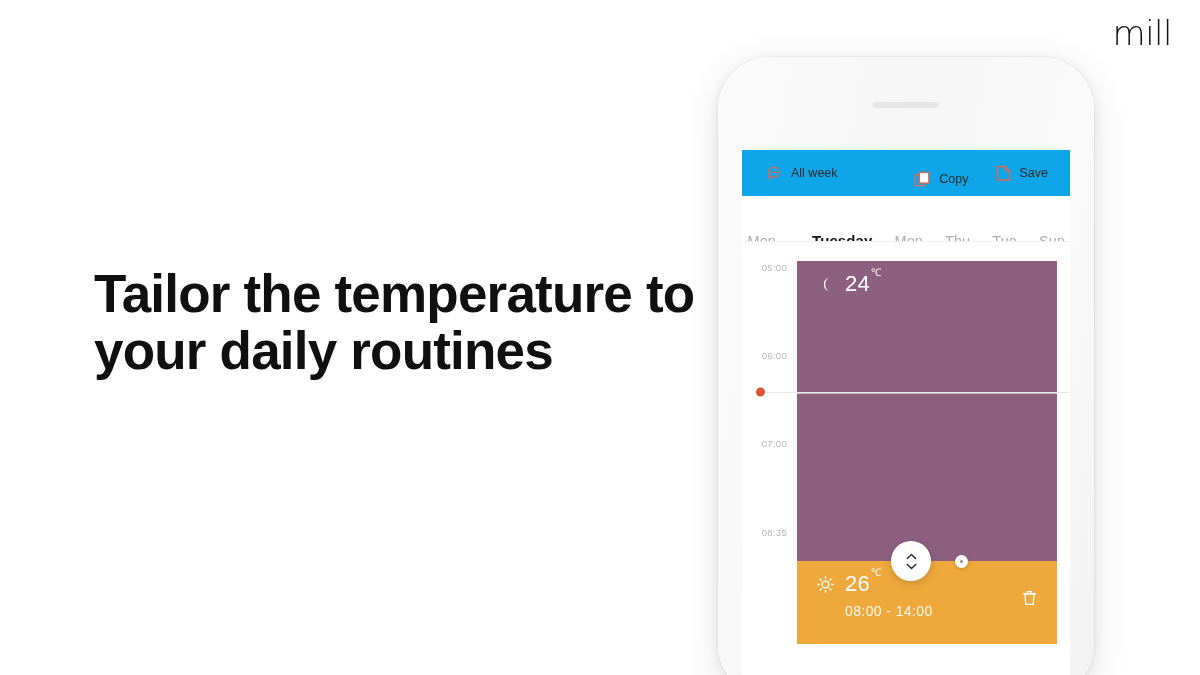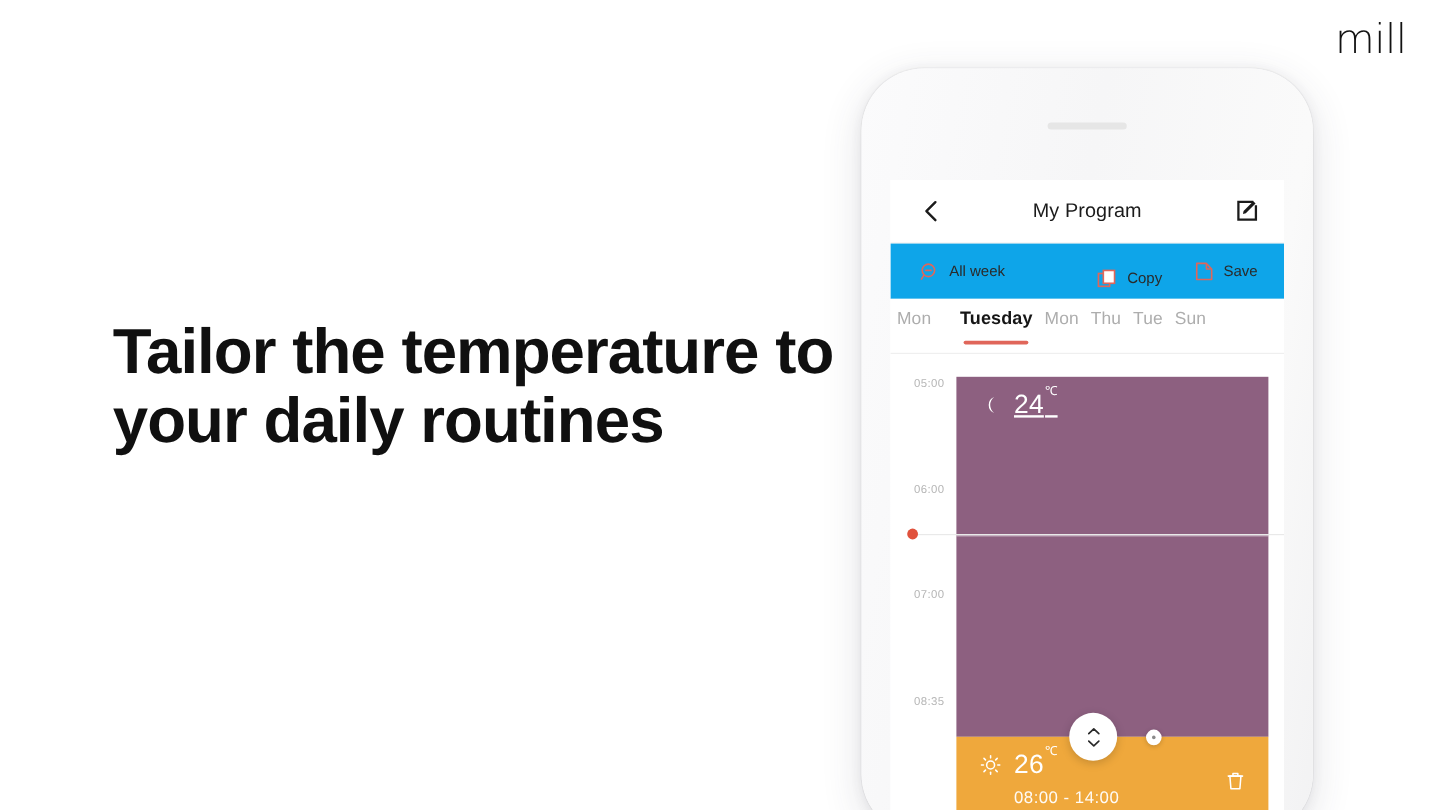--- a/index.html
+++ b/index.html
@@ -179,23 +179,24 @@
     position: absolute;
     left: 3px; right: 3px;
     bottom: -13px;
     height: 3px;
     border-radius: 2px;
     background: #e0665a;
   }
   .tabs-inner {
     display: flex;
     align-items: center;
-    gap: 10px;
+    gap: 22px;
     padding-left: 8px;
     width: 100%;
+    margin-top: 28px;
   }
 
   
   .schedule {
     position: relative;
     height: 402px;
     background: #fff;
     overflow: hidden;
   }
   .time-col {
@@ -318,34 +319,20 @@
   <span class="headline-line">your daily routines</span>
 </h1>
 
 <div class="phone-wrap">
   <div class="phone-shadow"></div>
   <div class="phone-body">
     <div class="phone-speaker"></div>
 
     <div class="screen">
 
-      <div class="app-header">
-        <div class="nav-back">
-          <svg width="11" height="18" viewBox="0 0 11 18">
-            <path d="M9.5 1.5 L2 9 L9.5 16.5" fill="none" stroke="#1b1b1b" stroke-width="2" stroke-linecap="round" stroke-linejoin="round"></path>
-          </svg>
-        </div>
-        <div class="app-title">My Program</div>
-        <div class="nav-edit">
-          <svg width="20" height="20" viewBox="0 0 20 20">
-            <path d="M14.5 2.2 L3 2.2 L3 17 L17.6 17 L17.6 6" fill="none" stroke="#1b1b1b" stroke-width="1.9" stroke-linecap="square"></path>
-            <path d="M9.2 11.8 L17.3 3.6 L15.4 1.7 L7.3 9.9 L6.8 12.3 Z" fill="#1b1b1b"></path>
-          </svg>
-        </div>
-      </div>
 
       <div class="action-bar">
         <div class="action-btn action-all-week">
           <svg class="act-icon" viewBox="0 0 20 20">
             <circle cx="9" cy="8.6" r="6.1" fill="none" stroke="#e0665a" stroke-width="1.6"></circle>
             <line x1="6.3" y1="8.6" x2="11.7" y2="8.6" stroke="#e0665a" stroke-width="1.6" stroke-linecap="round"></line>
             <line x1="4.6" y1="13.2" x2="2.2" y2="17.2" stroke="#e0665a" stroke-width="1.6" stroke-linecap="round"></line>
           </svg>
           <span>All week</span>
         </div>
@@ -385,21 +372,21 @@
 
         <div class="time-col">
           <div class="time-label" style="top:25px">05:00</div>
           <div class="time-label" style="top:113px">06:00</div>
           <div class="time-label" style="top:201px">07:00</div>
           <div class="time-label" style="top:290px">08:35</div>
         </div>
 
         <div class="track">
 
-          <div class="block block-purple" style="top:19px;height:300px;text-decoration:underline;">
+          <div class="block block-purple" style="top:19px;height:300px;">
             <div class="block-temp">
               <svg class="temp-icon" viewBox="0 0 20 20">
                 <path d="M13.6 2.2 A8.3 8.3 0 0 0 13.6 17.8 A9.6 9.6 0 0 1 13.6 2.2 Z" fill="#ffffff"></path>
               </svg>
               <span><span>24</span><span class="temp-unit">℃</span></span>
             </div>
             <div class="block-divider" style="top:132px;"></div>
           </div>
 
           <div class="block block-orange" style="top:319px;height:83px;">

